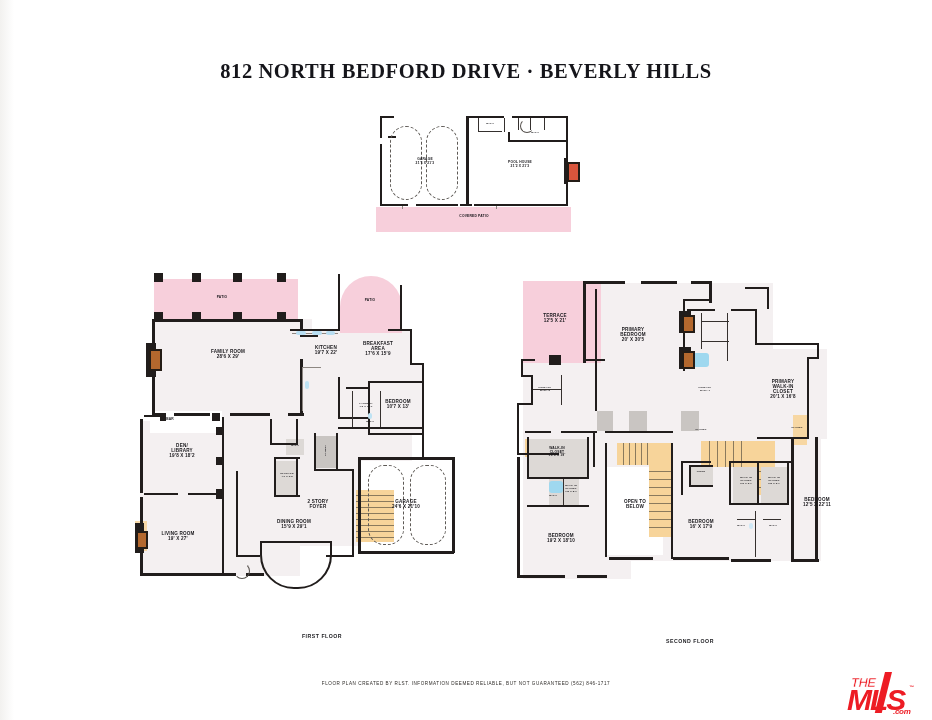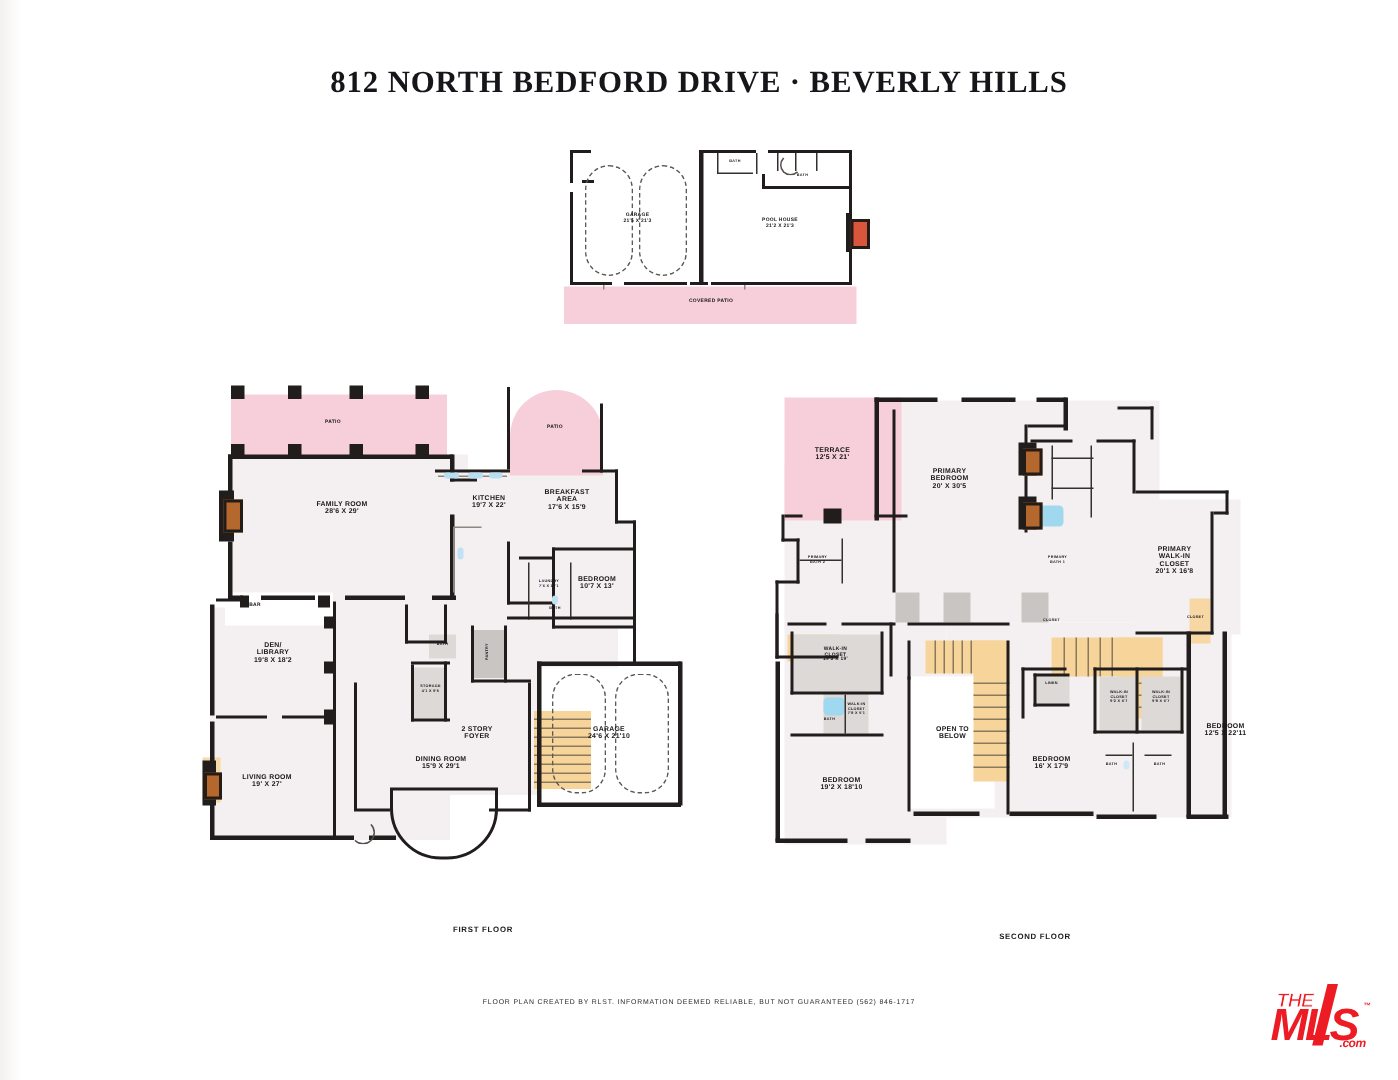--- a/index.html
+++ b/index.html
@@ -13,20 +13,21 @@
     height: 720px;
     position: relative;
     overflow: hidden;
     font-family: "Liberation Sans", sans-serif;
     background: linear-gradient(90deg, #f2f1ef 0px, #ffffff 14px, #ffffff 100%);
   }
 
   #sheet {
     position: absolute;
     inset: 0;
+    margin-top: 16px;
   }
 
   
   .title {
     position: absolute;
     top: 44px;
     left: 0;
     width: 932px;
     text-align: center;
     font-family: "Liberation Serif", serif;

